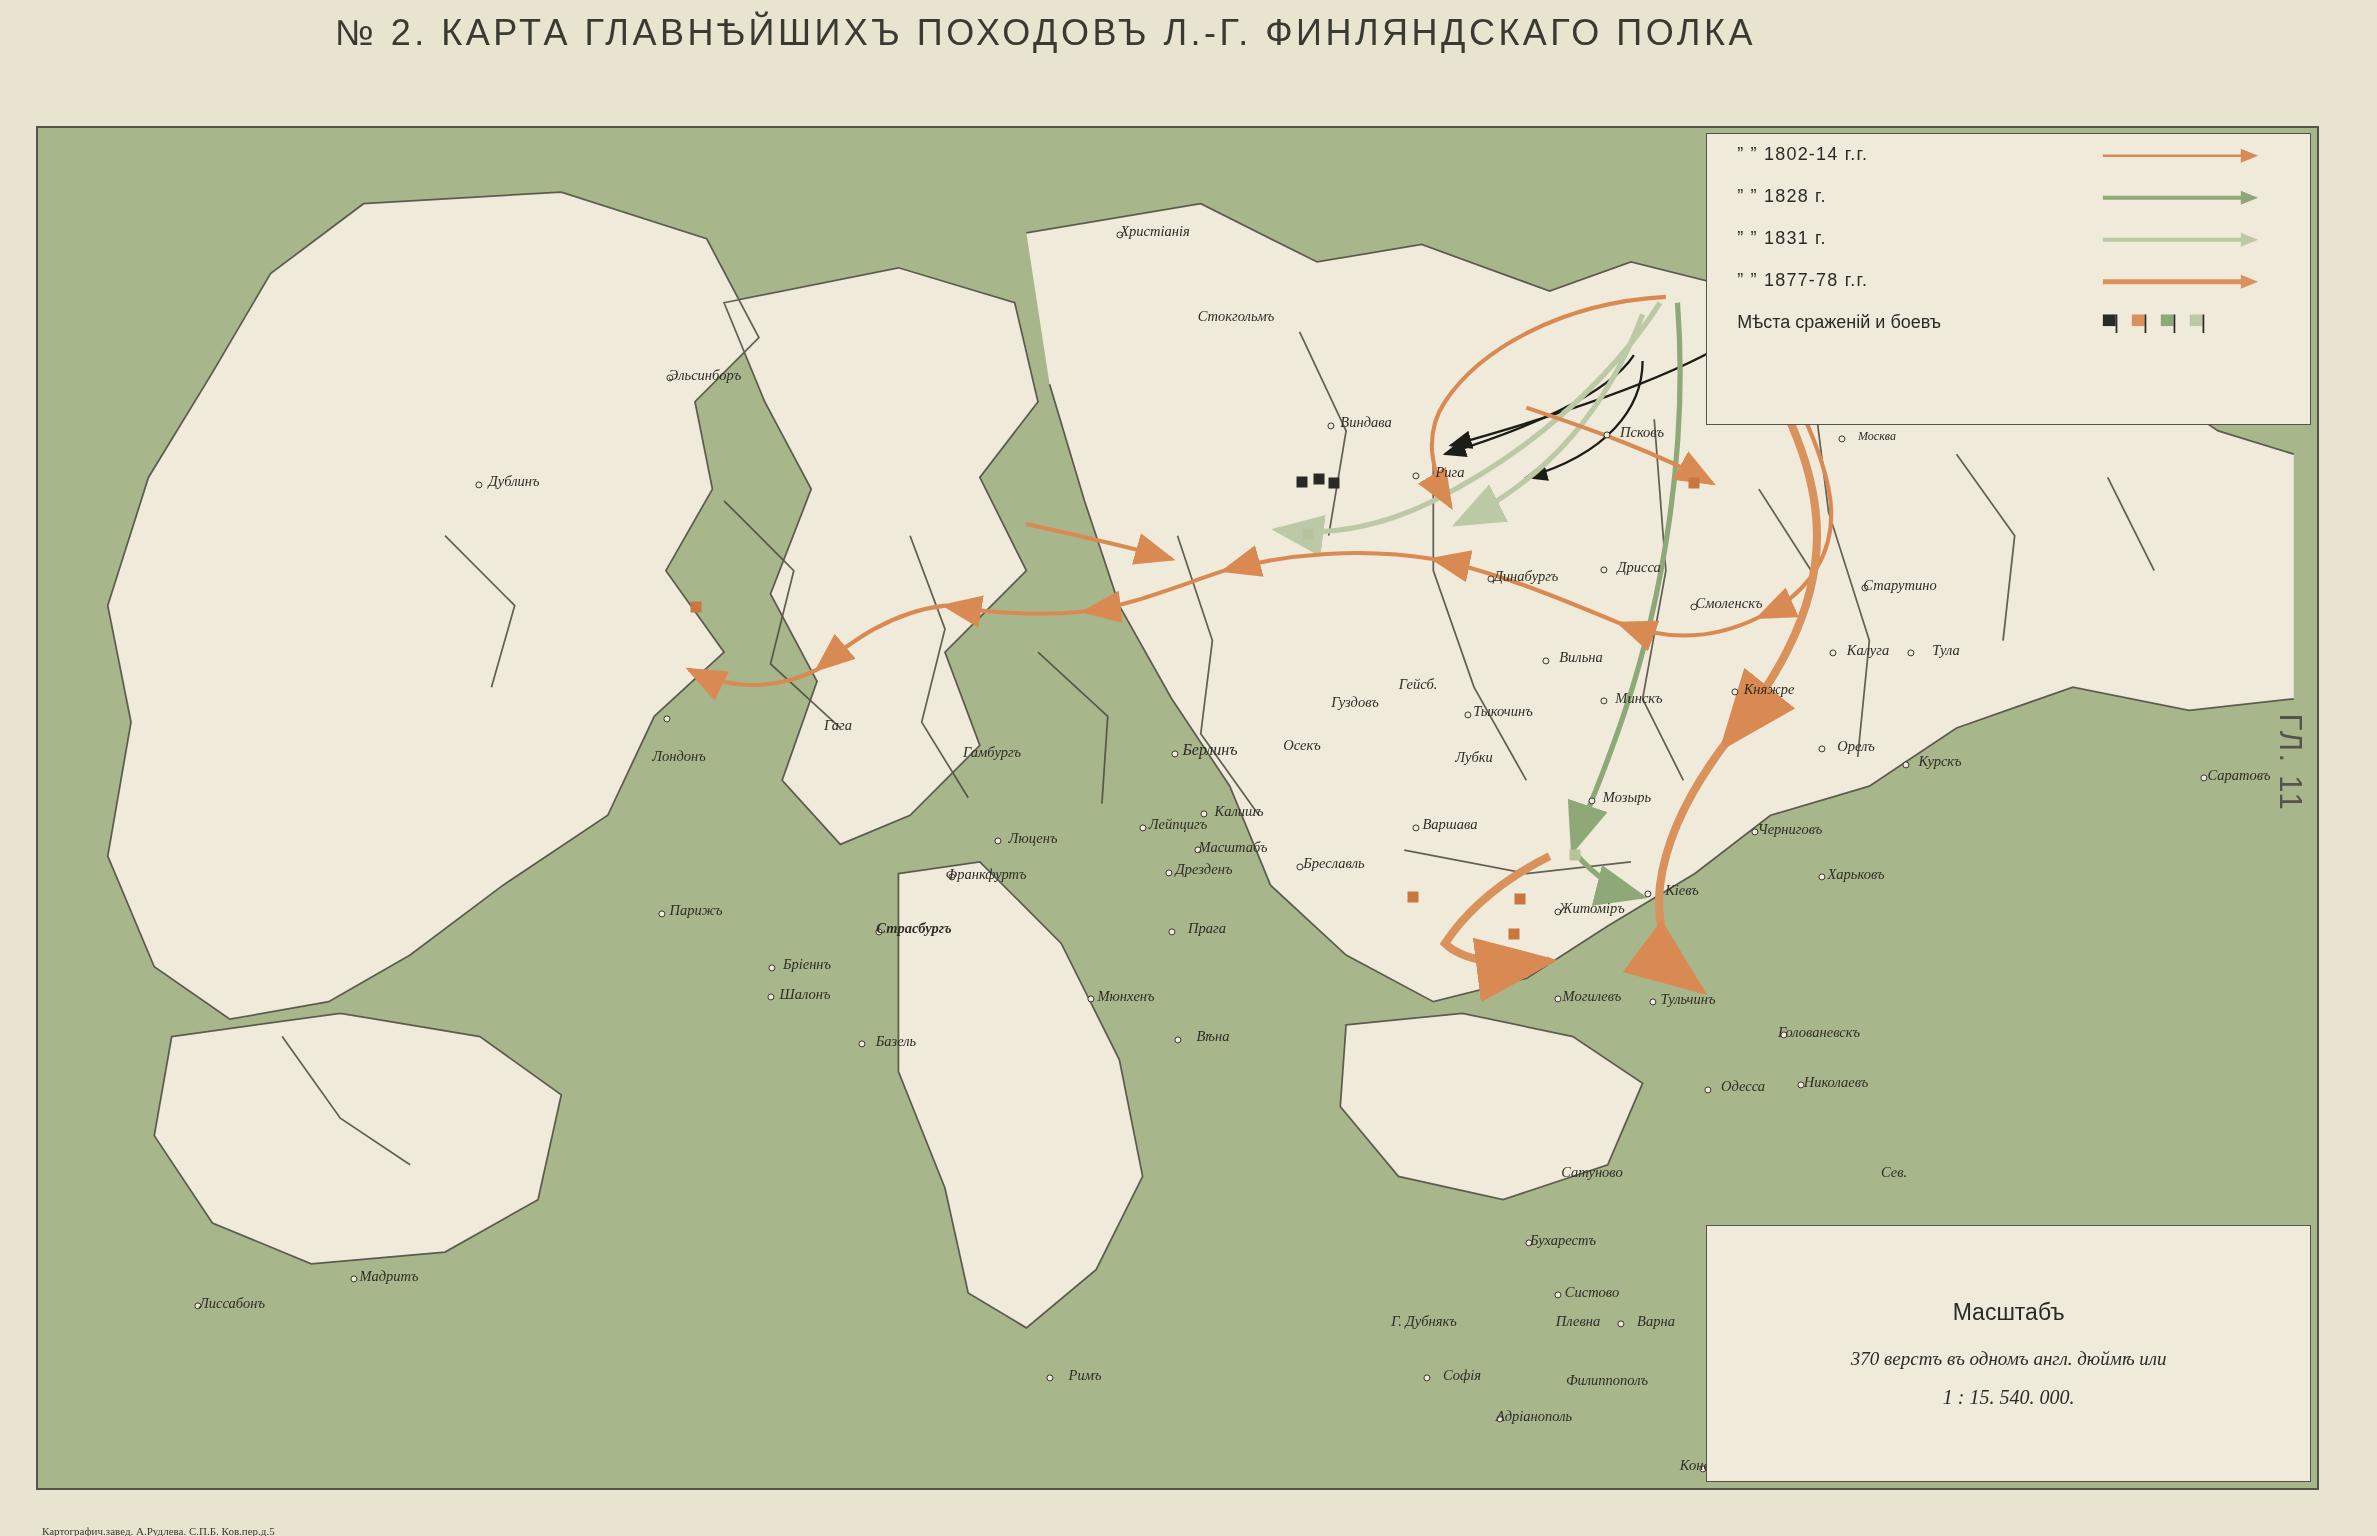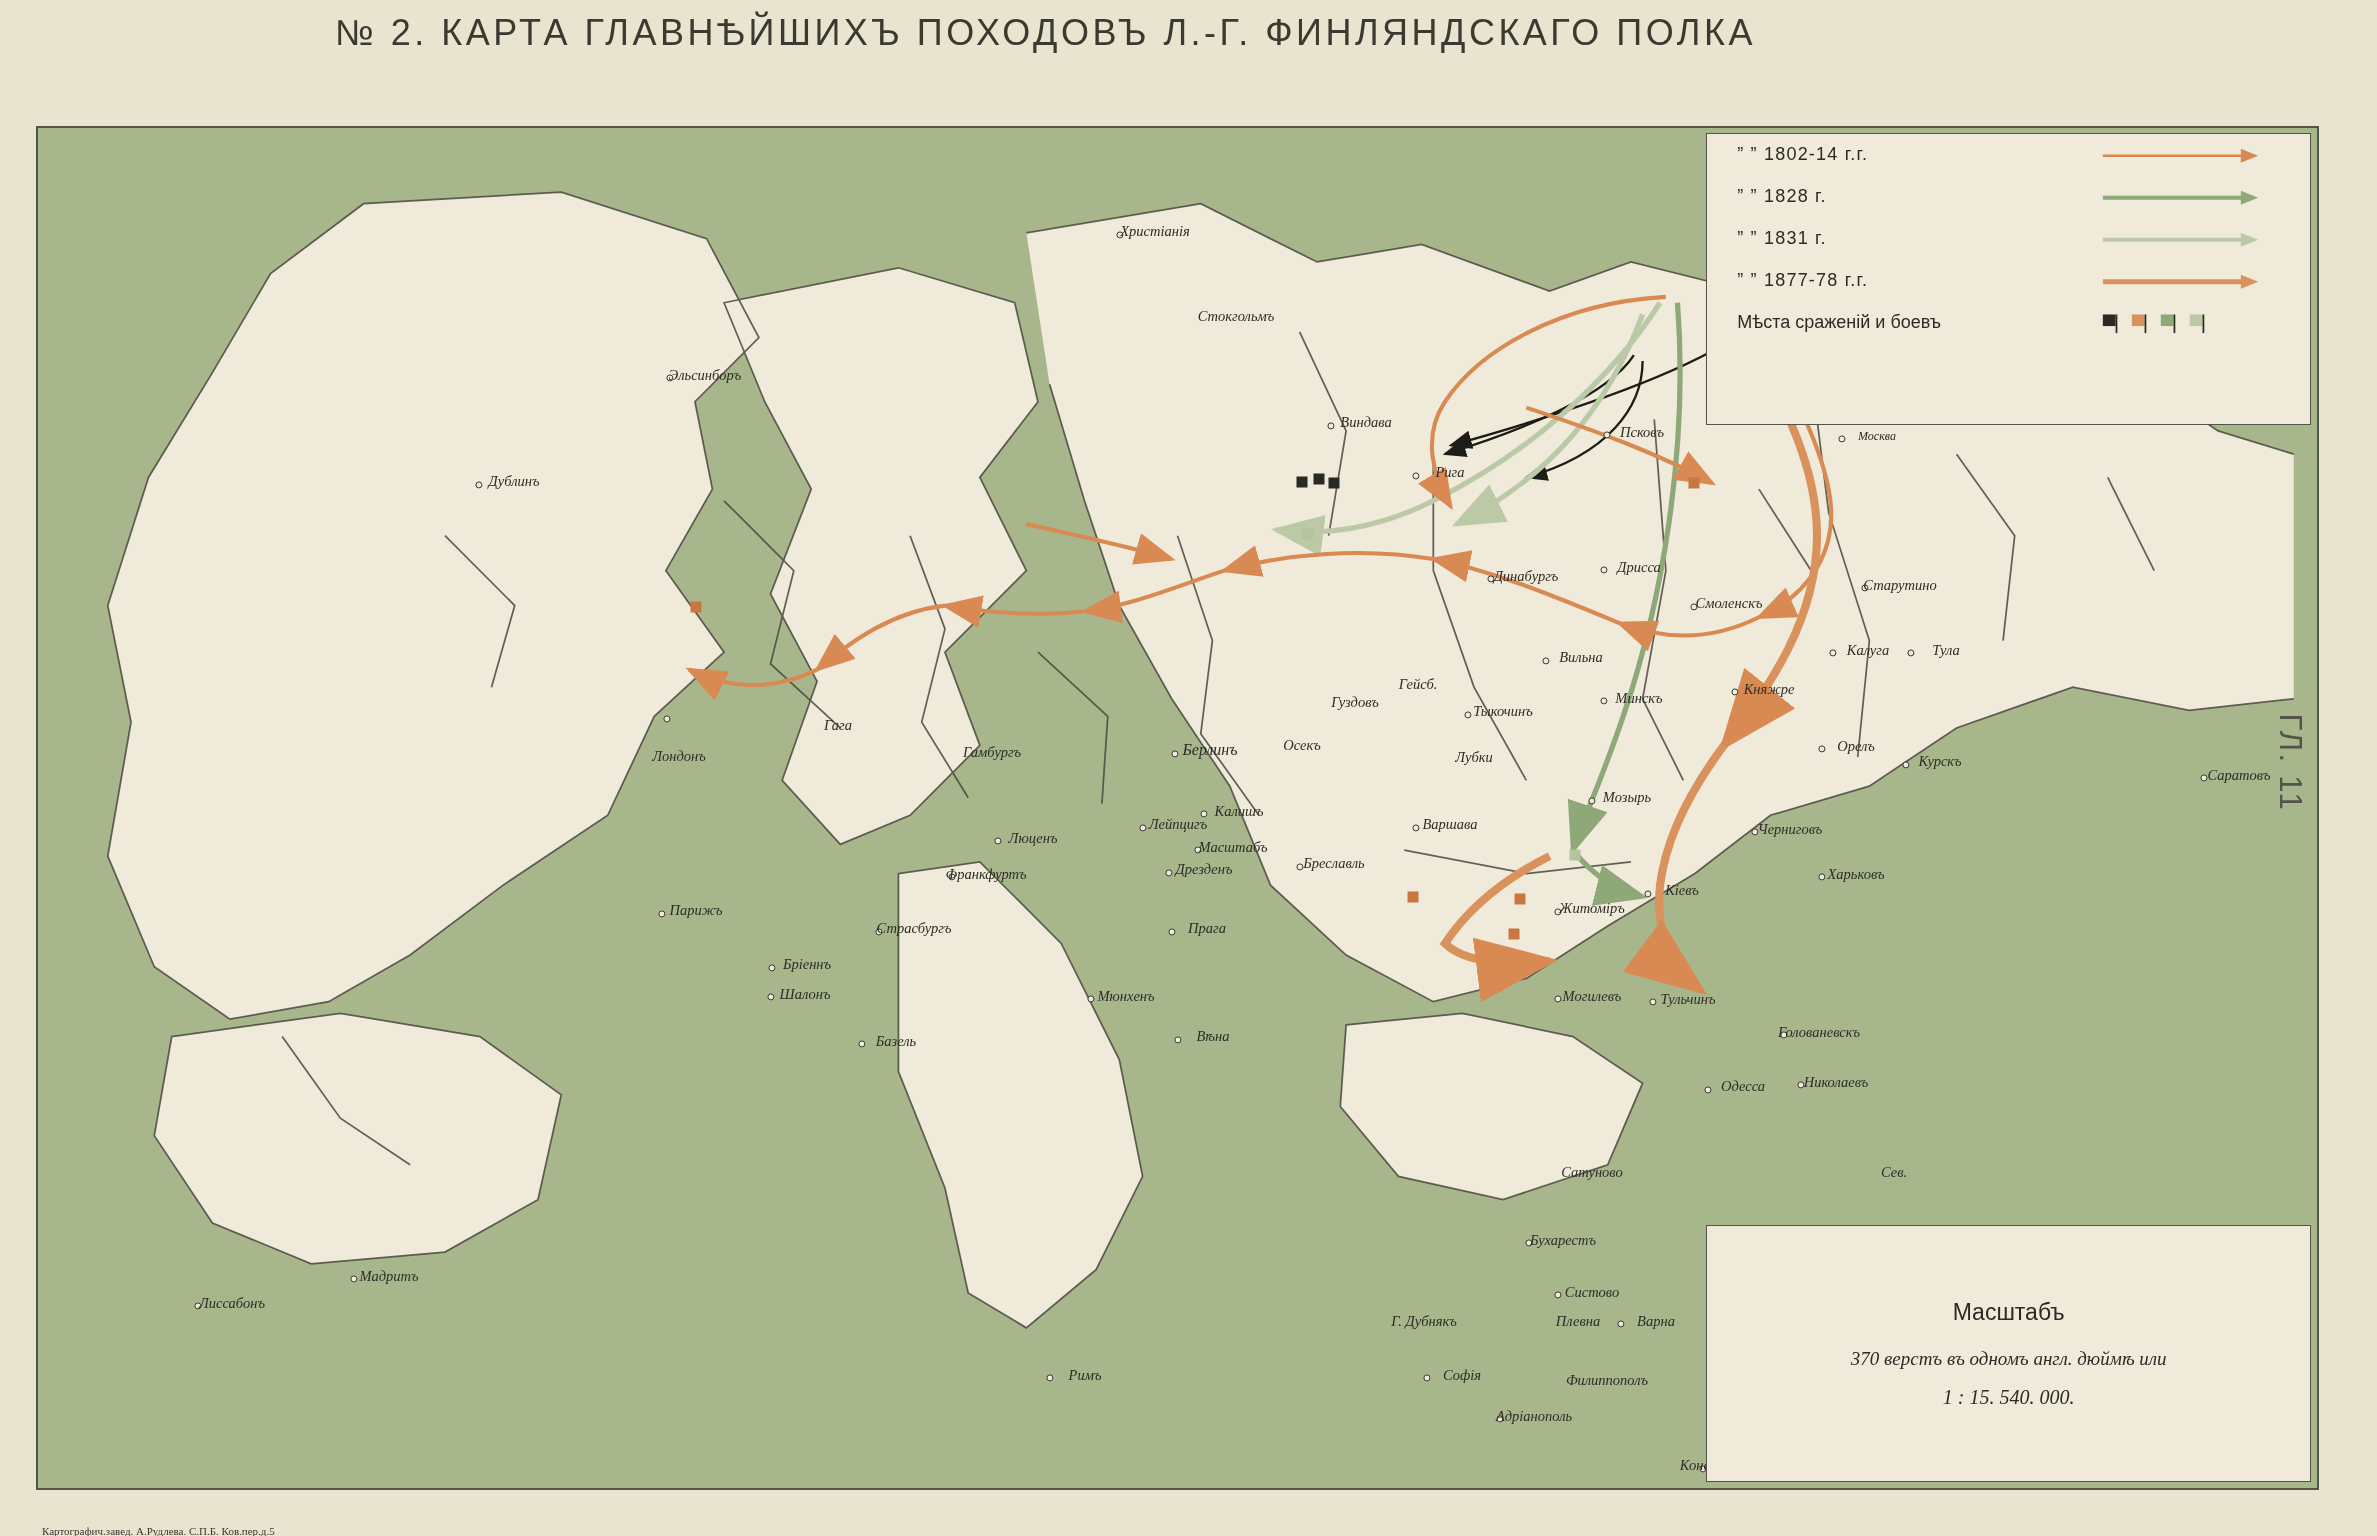--- a/index.html
+++ b/index.html
@@ -282,21 +282,21 @@
         <div class="place" style="left: 1166px; top: 741px;">Дрезденъ</div>
         <div class="dot" style="left: 914px; top: 749px;"></div>
         <div class="place" style="left: 948px; top: 746px;">Франкфуртъ</div>
         <div class="place" style="left: 954px; top: 624px;">Гамбургъ</div>
         <div class="dot" style="left: 629px; top: 591px;"></div>
         <div class="place" style="left: 641px; top: 588px; margin-top: 40px;">Лондонъ</div>
         <div class="place" style="left: 800px; top: 597px;">Гага</div>
         <div class="dot" style="left: 1134px; top: 804px;"></div>
         <div class="place" style="left: 1169px; top: 800px;">Прага</div>
         <div class="dot" style="left: 841px; top: 804px;"></div>
-        <div class="place" style="left: 876px; top: 800px;">Страсбургъ</div>
+        <div class="place" style="left: 876px; top: 800px; font-weight: bold;">Страсбургъ</div>
         <div class="dot" style="left: 624px; top: 786px;"></div>
         <div class="place" style="left: 658px; top: 782px;">Парижъ</div>
         <div class="dot" style="left: 1520px; top: 784px;"></div>
         <div class="place" style="left: 1554px; top: 780px;">Житоміръ</div>
         <div class="dot" style="left: 1610px; top: 766px;"></div>
         <div class="place" style="left: 1644px; top: 762px;">Кіевъ</div>
         <div class="dot" style="left: 1784px; top: 749px;"></div>
         <div class="place" style="left: 1818px; top: 746px;">Харьковъ</div>
         <div class="dot" style="left: 734px; top: 840px;"></div>
         <div class="place" style="left: 769px; top: 836px;">Бріеннъ</div>

